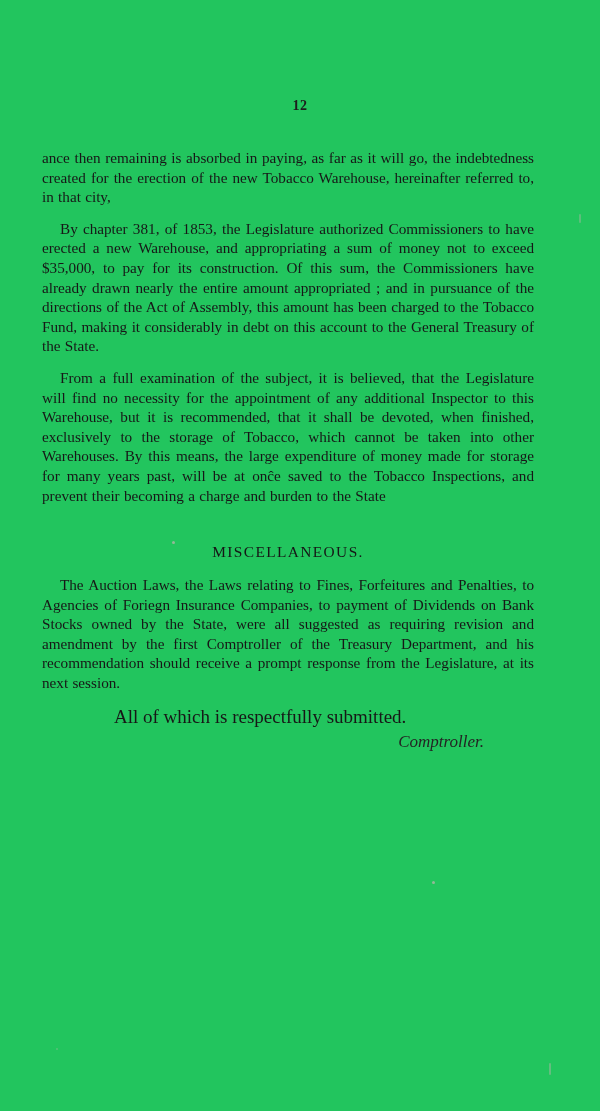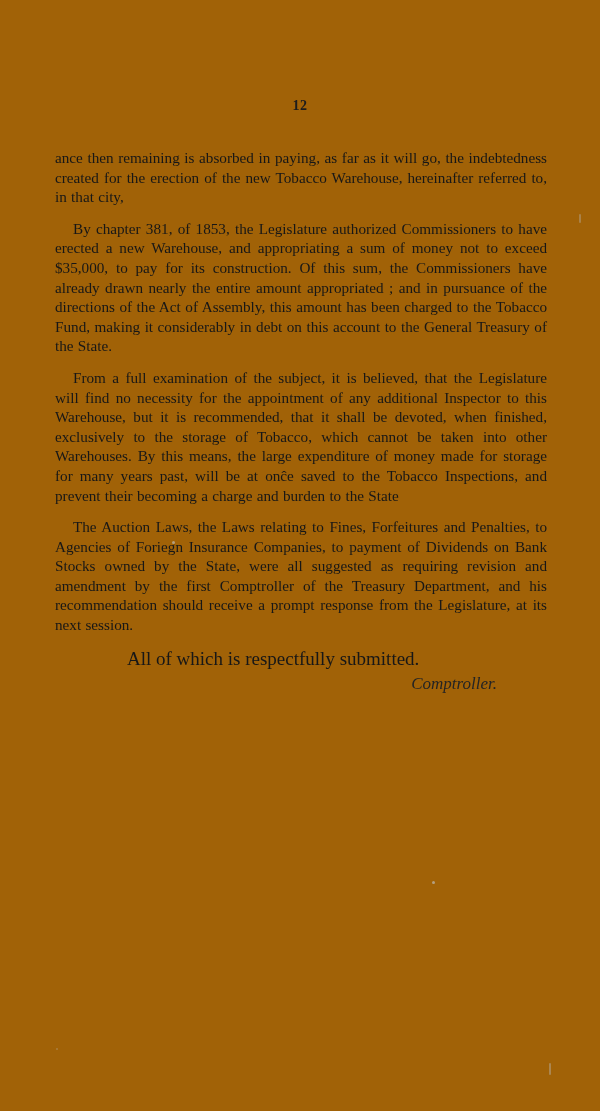--- a/index.html
+++ b/index.html
@@ -11,37 +11,37 @@
     width: 600px;
     height: 1111px;
     position: relative;
     font-family: "Liberation Serif", serif;
     color: #1a1a1a;
     overflow: hidden;
   }
   .page {
     position: absolute;
     inset: 0;
-    background: #a16207;
+    background: #22c55e;
   }
   .page-number {
     position: absolute;
     top: 98px;
     left: 0;
     width: 600px;
     text-align: center;
     font-size: 14px;
     font-weight: bold;
     letter-spacing: 0.5px;
     color: #1d1d1d;
   }
   .body-col {
     position: absolute;
     top: 148px;
-    left: 55px;
+    left: 42px;
     width: 492px;
   }
   p.para {
     margin: 0 0 12px 0;
     font-size: 15.2px;
     line-height: 19.6px;
     text-align: justify;
     text-justify: inter-word;
     color: #171717;
     word-spacing: 0.5px;
@@ -103,20 +103,21 @@
 <div class="page">
 
   <div class="page-number">12</div>
 
   <div class="body-col">
 
     <p class="para first">ance then  remaining is  absorbed  in paying, as far as it will go, the indebtedness  created  for  the  erection of the  new  Tobacco Warehouse,  hereinafter referred to, in that city,</p>
     <p class="para indent">By chapter 381, of 1853, the  Legislature authorized Commissioners to have erected a new  Warehouse,  and appropriating  a sum of  money not to exceed $35,000, to pay for its  construction. Of this sum, the  Commissioners  have already drawn  nearly the entire  amount  appropriated ; and in pursuance of the directions of  the Act of Assembly, this  amount  has  been  charged  to the Tobacco Fund, making it considerably in debt on this account to the General Treasury  of  the State.</p>
     <p class="para indent">From a full examination  of  the  subject,  it  is believed, that the Legislature will find no necessity for the appointment of any additional Inspector to this Warehouse, but it is recommended, that it shall be  devoted, when  finished, exclusively to the  storage of Tobacco, which cannot be taken into other Warehouses. By this means, the  large expenditure of money made  for storage  for many years past, will be at onĉe saved  to  the  Tobacco  Inspections, and prevent their  becoming a  charge and  burden  to  the State</p>
 
+    <h2 class="section-heading">MISCELLANEOUS.</h2>
 
     <p class="para indent">The Auction Laws, the Laws relating to Fines, Forfeitures and Penalties, to Agencies of  Foriegn  Insurance Companies, to payment of Dividends on Bank  Stocks  owned  by the State,  were all suggested  as requiring  revision  and amendment by the first Comptroller of the  Treasury Department, and his  recommendation should receive a prompt response from the Legislature, at its next session.</p>
 
     <p class="closing-line">All of which is respectfully submitted.</p>
     <p class="signature-title">Comptroller.</p>
 
   </div>
 
   <div class="speckle sp1"></div>
   <div class="speckle sp2"></div>

